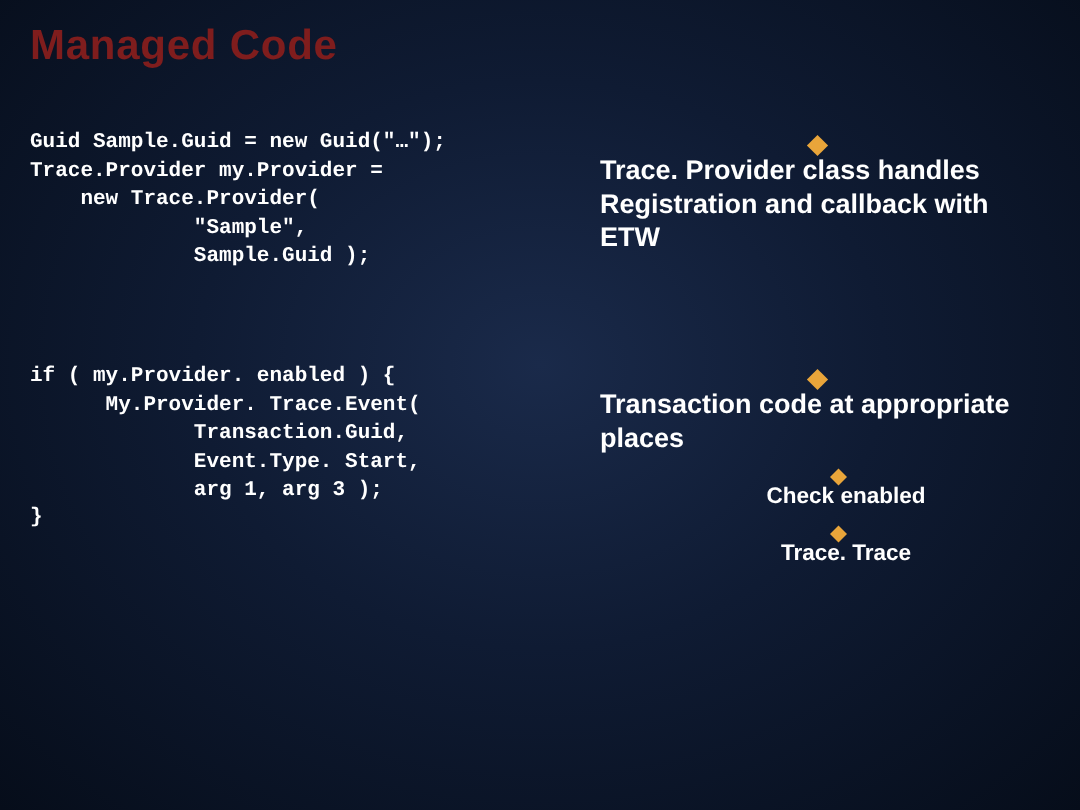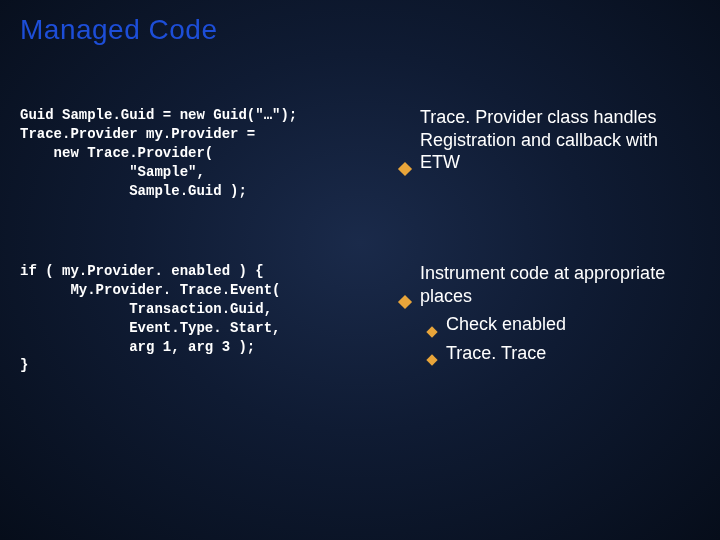--- a/index.html
+++ b/index.html
@@ -12,24 +12,24 @@
     color: #e8e8e8;
     overflow: hidden;
   }
   .slide {
     width: 720px;
     height: 540px;
     box-sizing: border-box;
     padding: 14px 20px 20px 20px;
   }
   .title {
-    color: #1d4ed8;
+    color: #7f1d1d;
     font-size: 28px;
-    font-weight: normal;
-    margin-bottom: 60px;
+    font-weight: bold;
+    margin-bottom: 40px;
     letter-spacing: 0.5px;
   }
   .content {
     display: flex;
     flex-direction: row;
   }
   .left {
     flex: 0 0 370px;
     padding-right: 10px;
   }
@@ -46,23 +46,24 @@
     white-space: pre;
   }
   .block1 {
     min-height: 150px;
   }
   .block2 {
     padding-top: 6px;
   }
   .bullet-item {
     display: flex;
-    flex-direction: row;
-    align-items: flex-end;
+    flex-direction: column;
+    align-items: center;
     margin-bottom: 6px;
+    font-weight: bold;
   }
   .bullet-icon {
     flex: 0 0 auto;
     width: 10px;
     height: 10px;
     background: #e9a53a;
     transform: rotate(45deg);
     margin-top: 6px;
     margin-right: 10px;
   }
@@ -73,21 +74,21 @@
   }
   .sub-bullet {
     margin-left: 28px;
   }
   .sub-bullet .bullet-icon {
     width: 8px;
     height: 8px;
     margin-top: 5px;
   }
   .sub-bullet .bullet-text {
-    font-size: 18px;
+    font-size: 15px;
   }
   .group1 {
     min-height: 148px;
   }
   .group2 {
     padding-top: 8px;
   }
 </style>
 </head>
 <body>
@@ -118,21 +119,21 @@
       <div class="group1">
         <div class="bullet-item">
           <div class="bullet-icon"></div>
           <div class="bullet-text">Trace. Provider class handles Registration and callback with ETW</div>
         </div>
       </div>
 
       <div class="group2">
         <div class="bullet-item">
           <div class="bullet-icon"></div>
-          <div class="bullet-text">Instrument code at appropriate places</div>
+          <div class="bullet-text">Transaction code at appropriate places</div>
         </div>
         <div class="bullet-item sub-bullet">
           <div class="bullet-icon"></div>
           <div class="bullet-text">Check enabled</div>
         </div>
         <div class="bullet-item sub-bullet">
           <div class="bullet-icon"></div>
           <div class="bullet-text">Trace. Trace</div>
         </div>
       </div>

